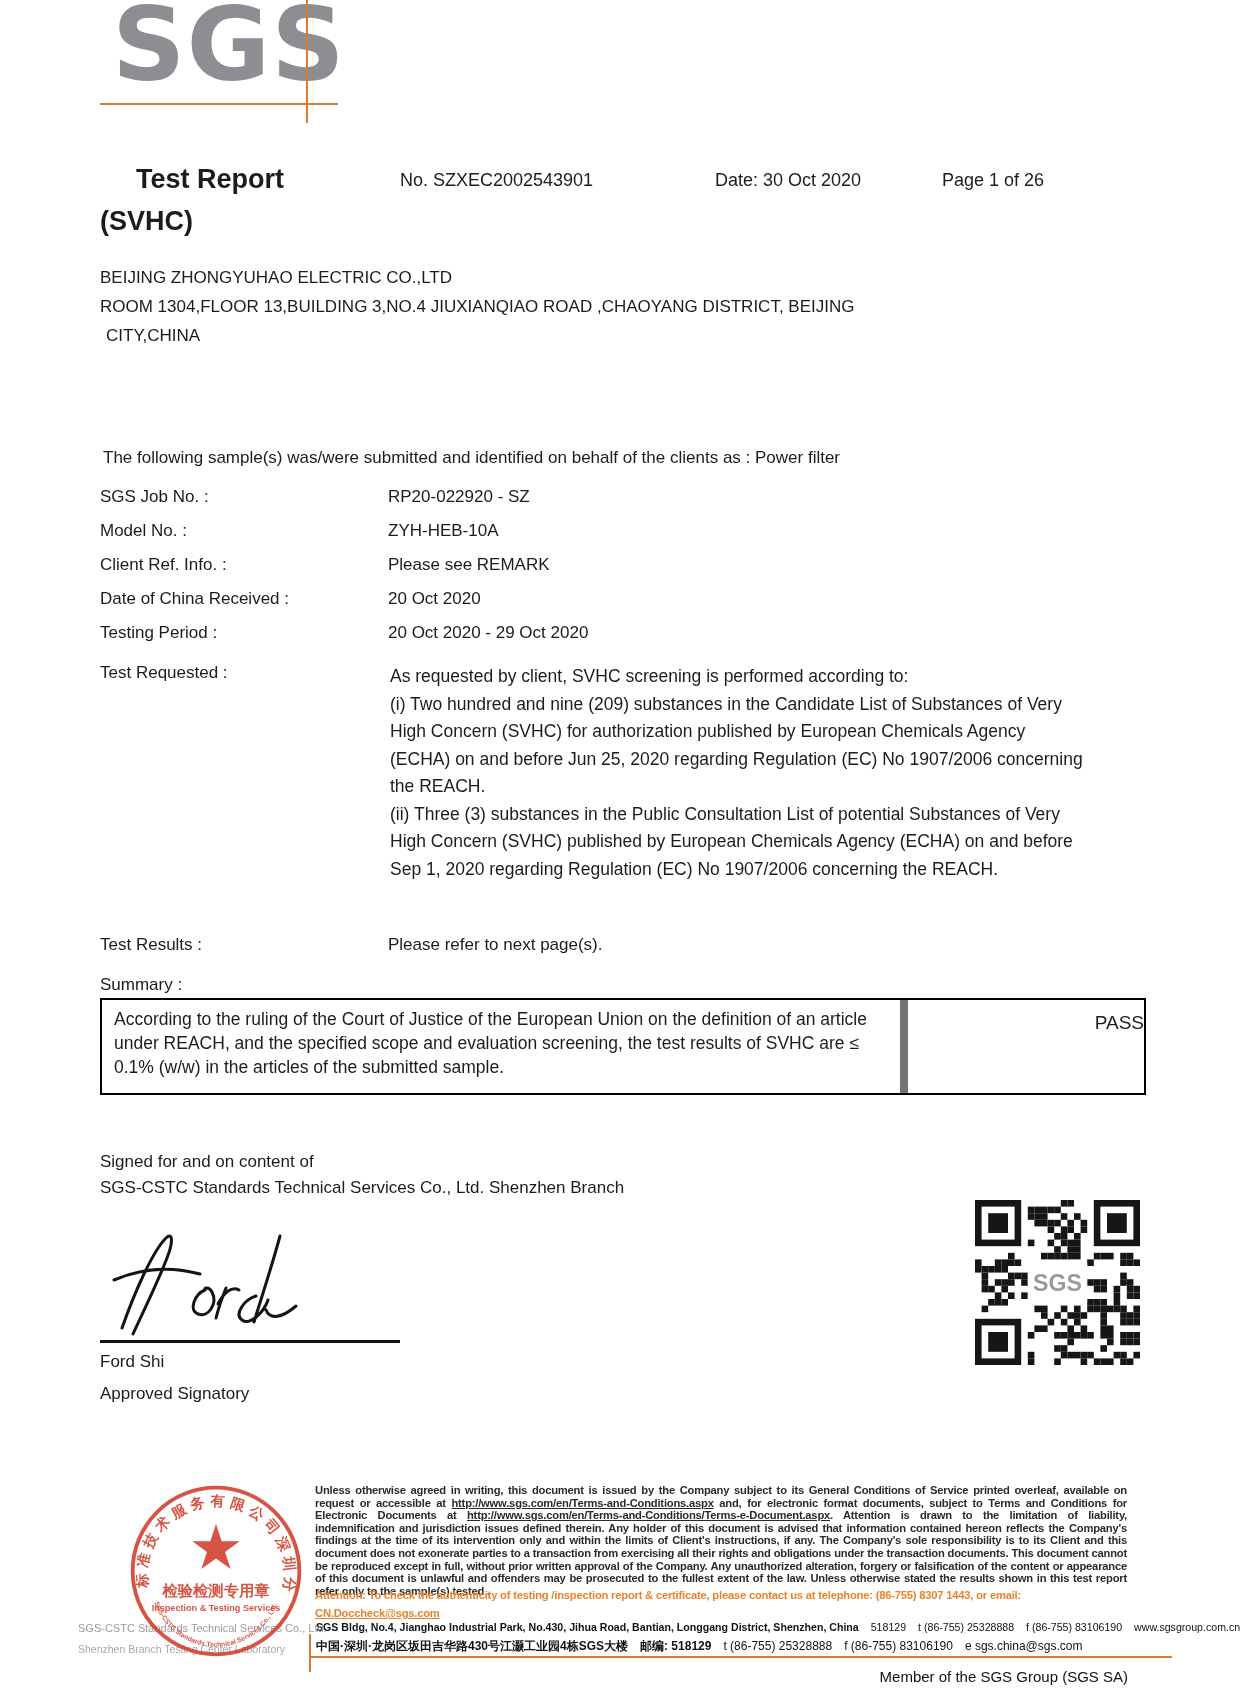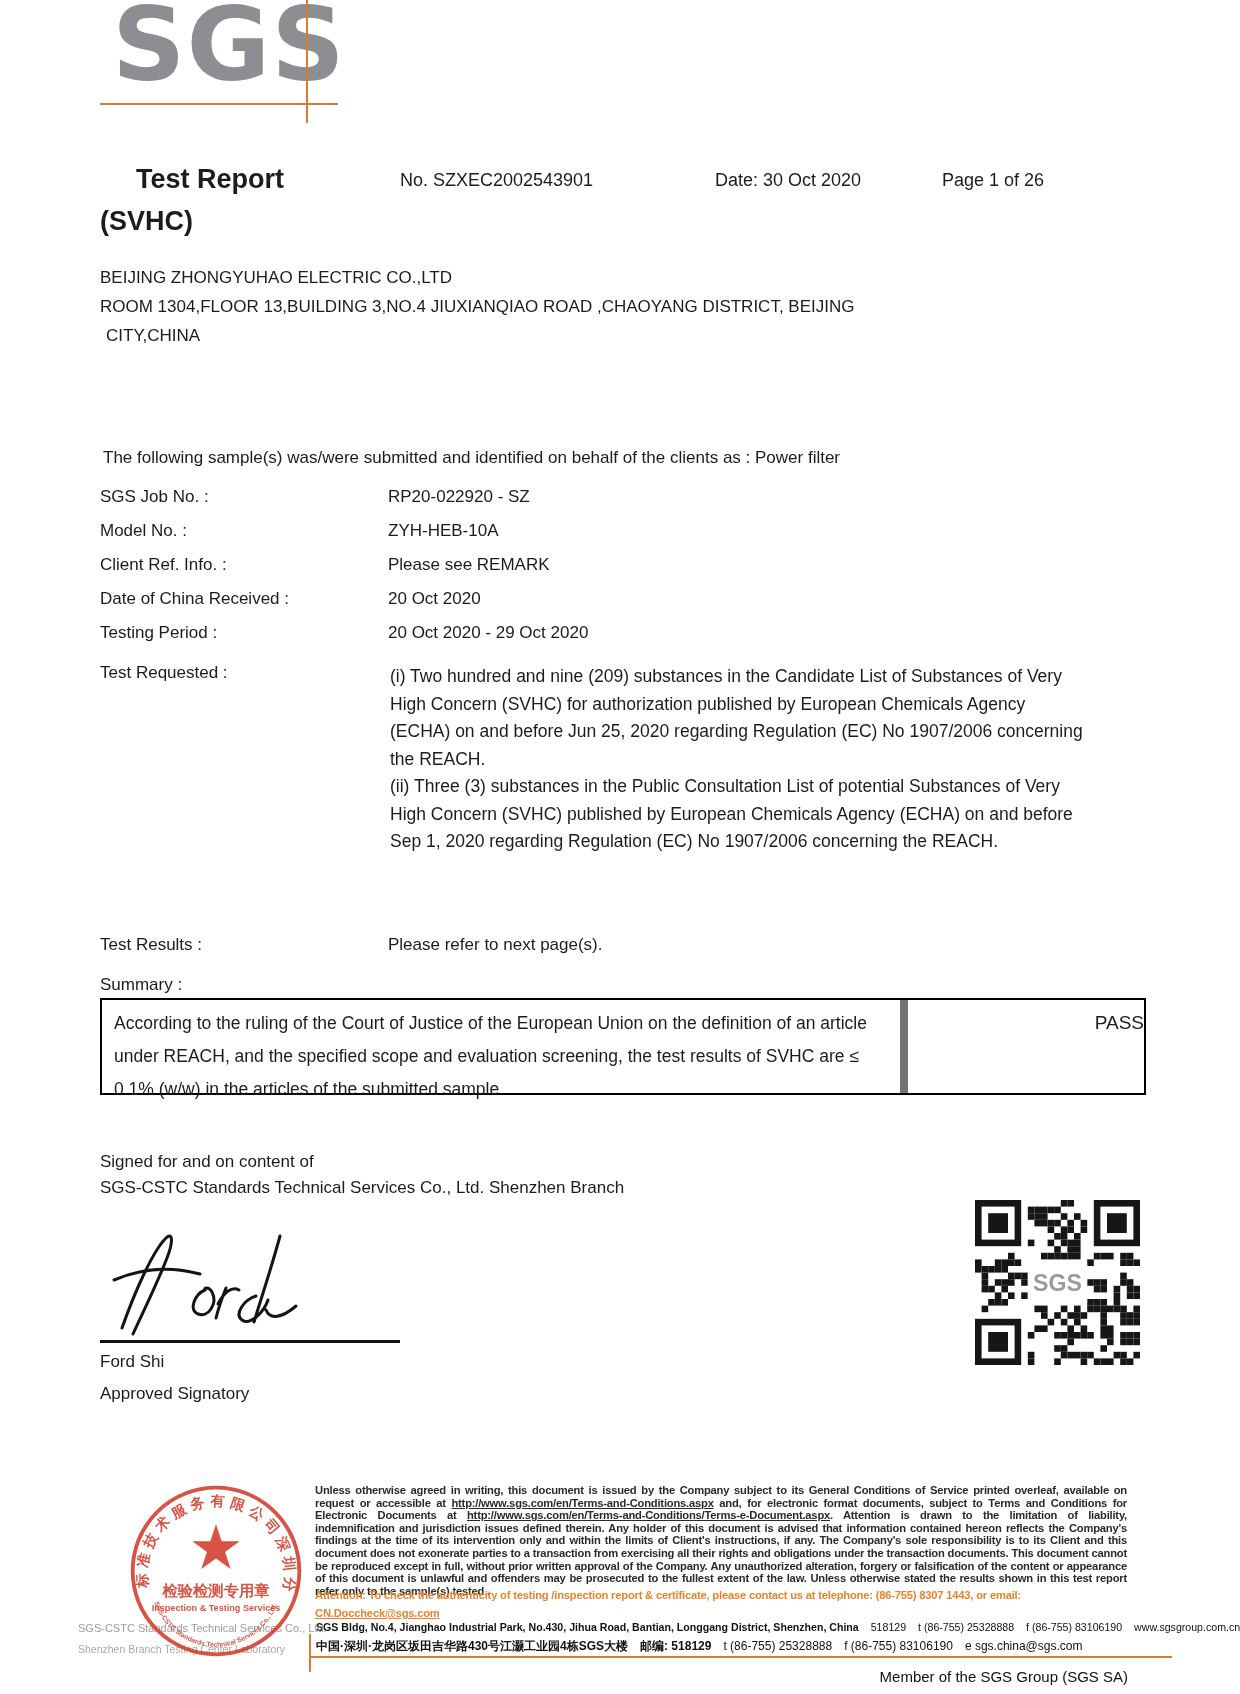--- a/index.html
+++ b/index.html
@@ -34,21 +34,21 @@
   .y0{top:487px}.y1{top:521px}.y2{top:555px}.y3{top:589px}.y4{top:623px}
   .tr-label { left:100px; top:663px; font-size:17px; }
   .tr-block { left:390px; top:663px; width:700px; font-size:17.5px; line-height:27.5px; }
   .tr-block p { margin:0; }
   .res-label { left:100px; top:935px; font-size:17px; }
   .res-value { left:388px; top:935px; font-size:17px; }
 
   .summary-label { left:100px; top:975px; font-size:17px; }
   .summary-box { left:100px; top:998px; width:1046px; height:97px;
                  border:2px solid #000; display:flex; }
-  .summary-text { flex:1; padding:7px 12px; font-size:17.5px; line-height:33px; }
+  .summary-text { flex:1; padding:7px 12px; font-size:17.5px; line-height:24px; }
   .summary-result { width:244px; border-left:8px solid #737373; text-align:right;
                     padding-top:12px; font-size:19px; }
 
   .sig1 { left:100px; top:1152px; font-size:17px; }
   .sig2 { left:100px; top:1178px; font-size:17px; }
   .sig-script { left:108px; top:1224px; width:200px; height:112px; }
   .sig-rule { left:100px; top:1340px; width:300px; height:2.5px; background:#111; }
   .sig-name { left:100px; top:1352px; font-size:17px; }
   .sig-role { left:100px; top:1384px; font-size:17px; }
 
@@ -105,20 +105,21 @@
   <div class="abs f-value y1">ZYH-HEB-10A</div>
   <div class="abs f-label y2">Client Ref. Info. :</div>
   <div class="abs f-value y2">Please see REMARK</div>
   <div class="abs f-label y3">Date of China Received :</div>
   <div class="abs f-value y3">20 Oct 2020</div>
   <div class="abs f-label y4">Testing Period :</div>
   <div class="abs f-value y4">20 Oct 2020 - 29 Oct 2020</div>
 
   <div class="abs tr-label">Test Requested :</div>
   <div class="abs tr-block">
+    <p>As requested by client, SVHC screening is performed according to:</p>
     <p>(i) Two hundred and nine (209) substances in the Candidate List of Substances of Very High Concern (SVHC) for authorization published by European Chemicals Agency (ECHA) on and before Jun 25, 2020 regarding Regulation (EC) No 1907/2006 concerning the REACH.</p>
     <p>(ii) Three (3) substances in the Public Consultation List of potential Substances of Very High Concern (SVHC) published by European Chemicals Agency (ECHA) on and before Sep 1, 2020 regarding Regulation (EC) No 1907/2006 concerning the REACH.</p>
   </div>
 
   <div class="abs res-label">Test Results :</div>
   <div class="abs res-value">Please refer to next page(s).</div>
 
   <div class="abs summary-label">Summary :</div>
   <div class="abs summary-box">
     <div class="summary-text">According to the ruling of the Court of Justice of the European Union on the definition of an article under REACH, and the specified scope and evaluation screening, the test results of SVHC are ≤ 0.1% (w/w) in the articles of the submitted sample.</div>

